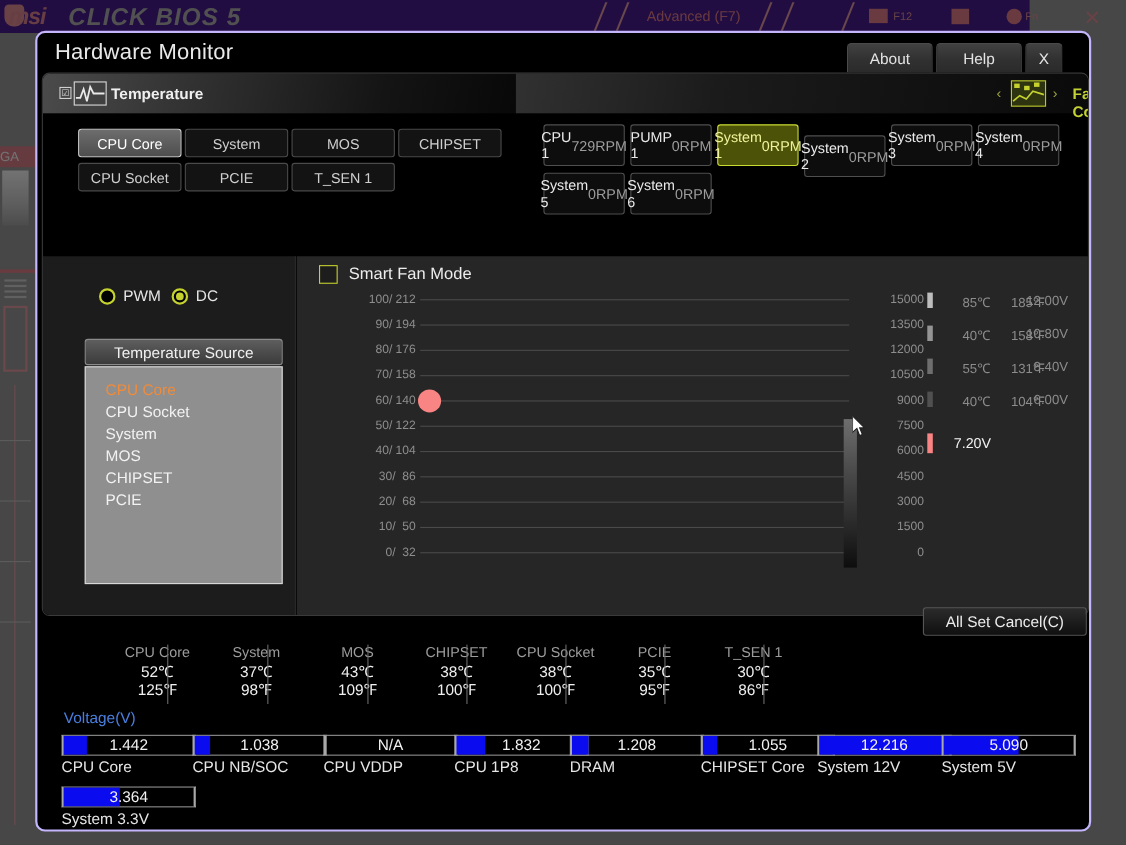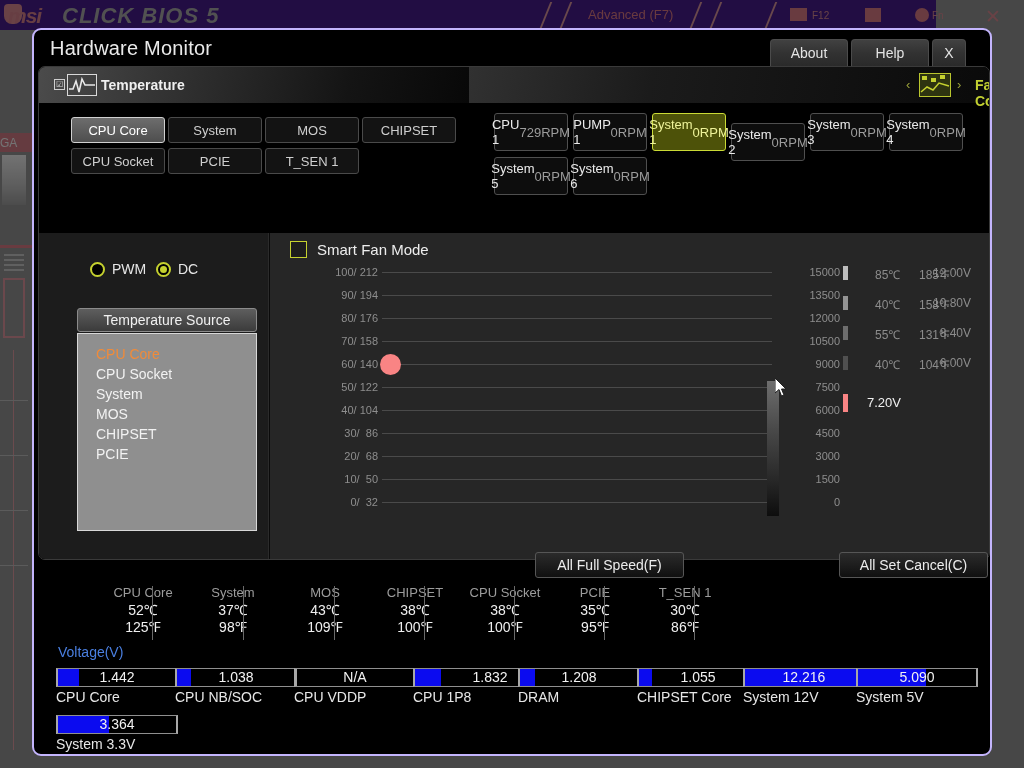--- a/index.html
+++ b/index.html
@@ -533,21 +533,20 @@
               <path d="M12 10 C17 7 18 12 14 14 C11 15 12 12 12 10Z" fill="#c5d12f"></path>
               <path d="M8 12 C5 16 10 19 11 15 C11.6 12.6 9.6 12 8 12Z" fill="#c5d12f"></path>
             </svg>
 
           </div>
         </div>
       </div>
     </div>
   </div>
 
-  <div class="actbtn" id="act-full">All Full Speed(F)</div>
   <div class="actbtn" id="act-cncl">All Set Cancel(C)</div>
 
   <div id="temp-strip">
     <div class="tcell" style="left:40px;width:130px;">
       <div class="tc-name">CPU Core</div>
       <div class="tc-c">52℃</div>
       <div class="tc-f">125℉</div>
     </div>
     <div class="tdiv" style="left:114px"></div>
     <div class="tcell" style="left:130px;width:130px;">
@@ -609,21 +608,21 @@
       <div class="vtrack" style="left:0;width:122px;">
           <div class="vfill" style="width:0%"></div>
         </div>
       <div class="vval" style="left:0;width:122px;">N/A</div>
       <div class="vname" style="left:0;">CPU VDDP</div>
     </div>
     <div class="vgroup" style="left:375px;top:26px;width:122px;">
       <div class="vtrack" style="left:0;width:122px;">
           <div class="vfill" style="width:22%"></div>
         </div>
-      <div class="vval" style="left:16px;width:122px;">1.832</div>
+      <div class="vval" style="left:0;width:122px;">1.832</div>
       <div class="vname" style="left:0;">CPU 1P8</div>
     </div>
     <div class="vgroup" style="left:480px;top:26px;width:122px;">
       <div class="vtrack" style="left:0;width:122px;">
           <div class="vfill" style="width:13%"></div>
         </div>
       <div class="vval" style="left:0;width:122px;">1.208</div>
       <div class="vname" style="left:0;">DRAM</div>
     </div>
     <div class="vgroup" style="left:599px;top:26px;width:122px;">

